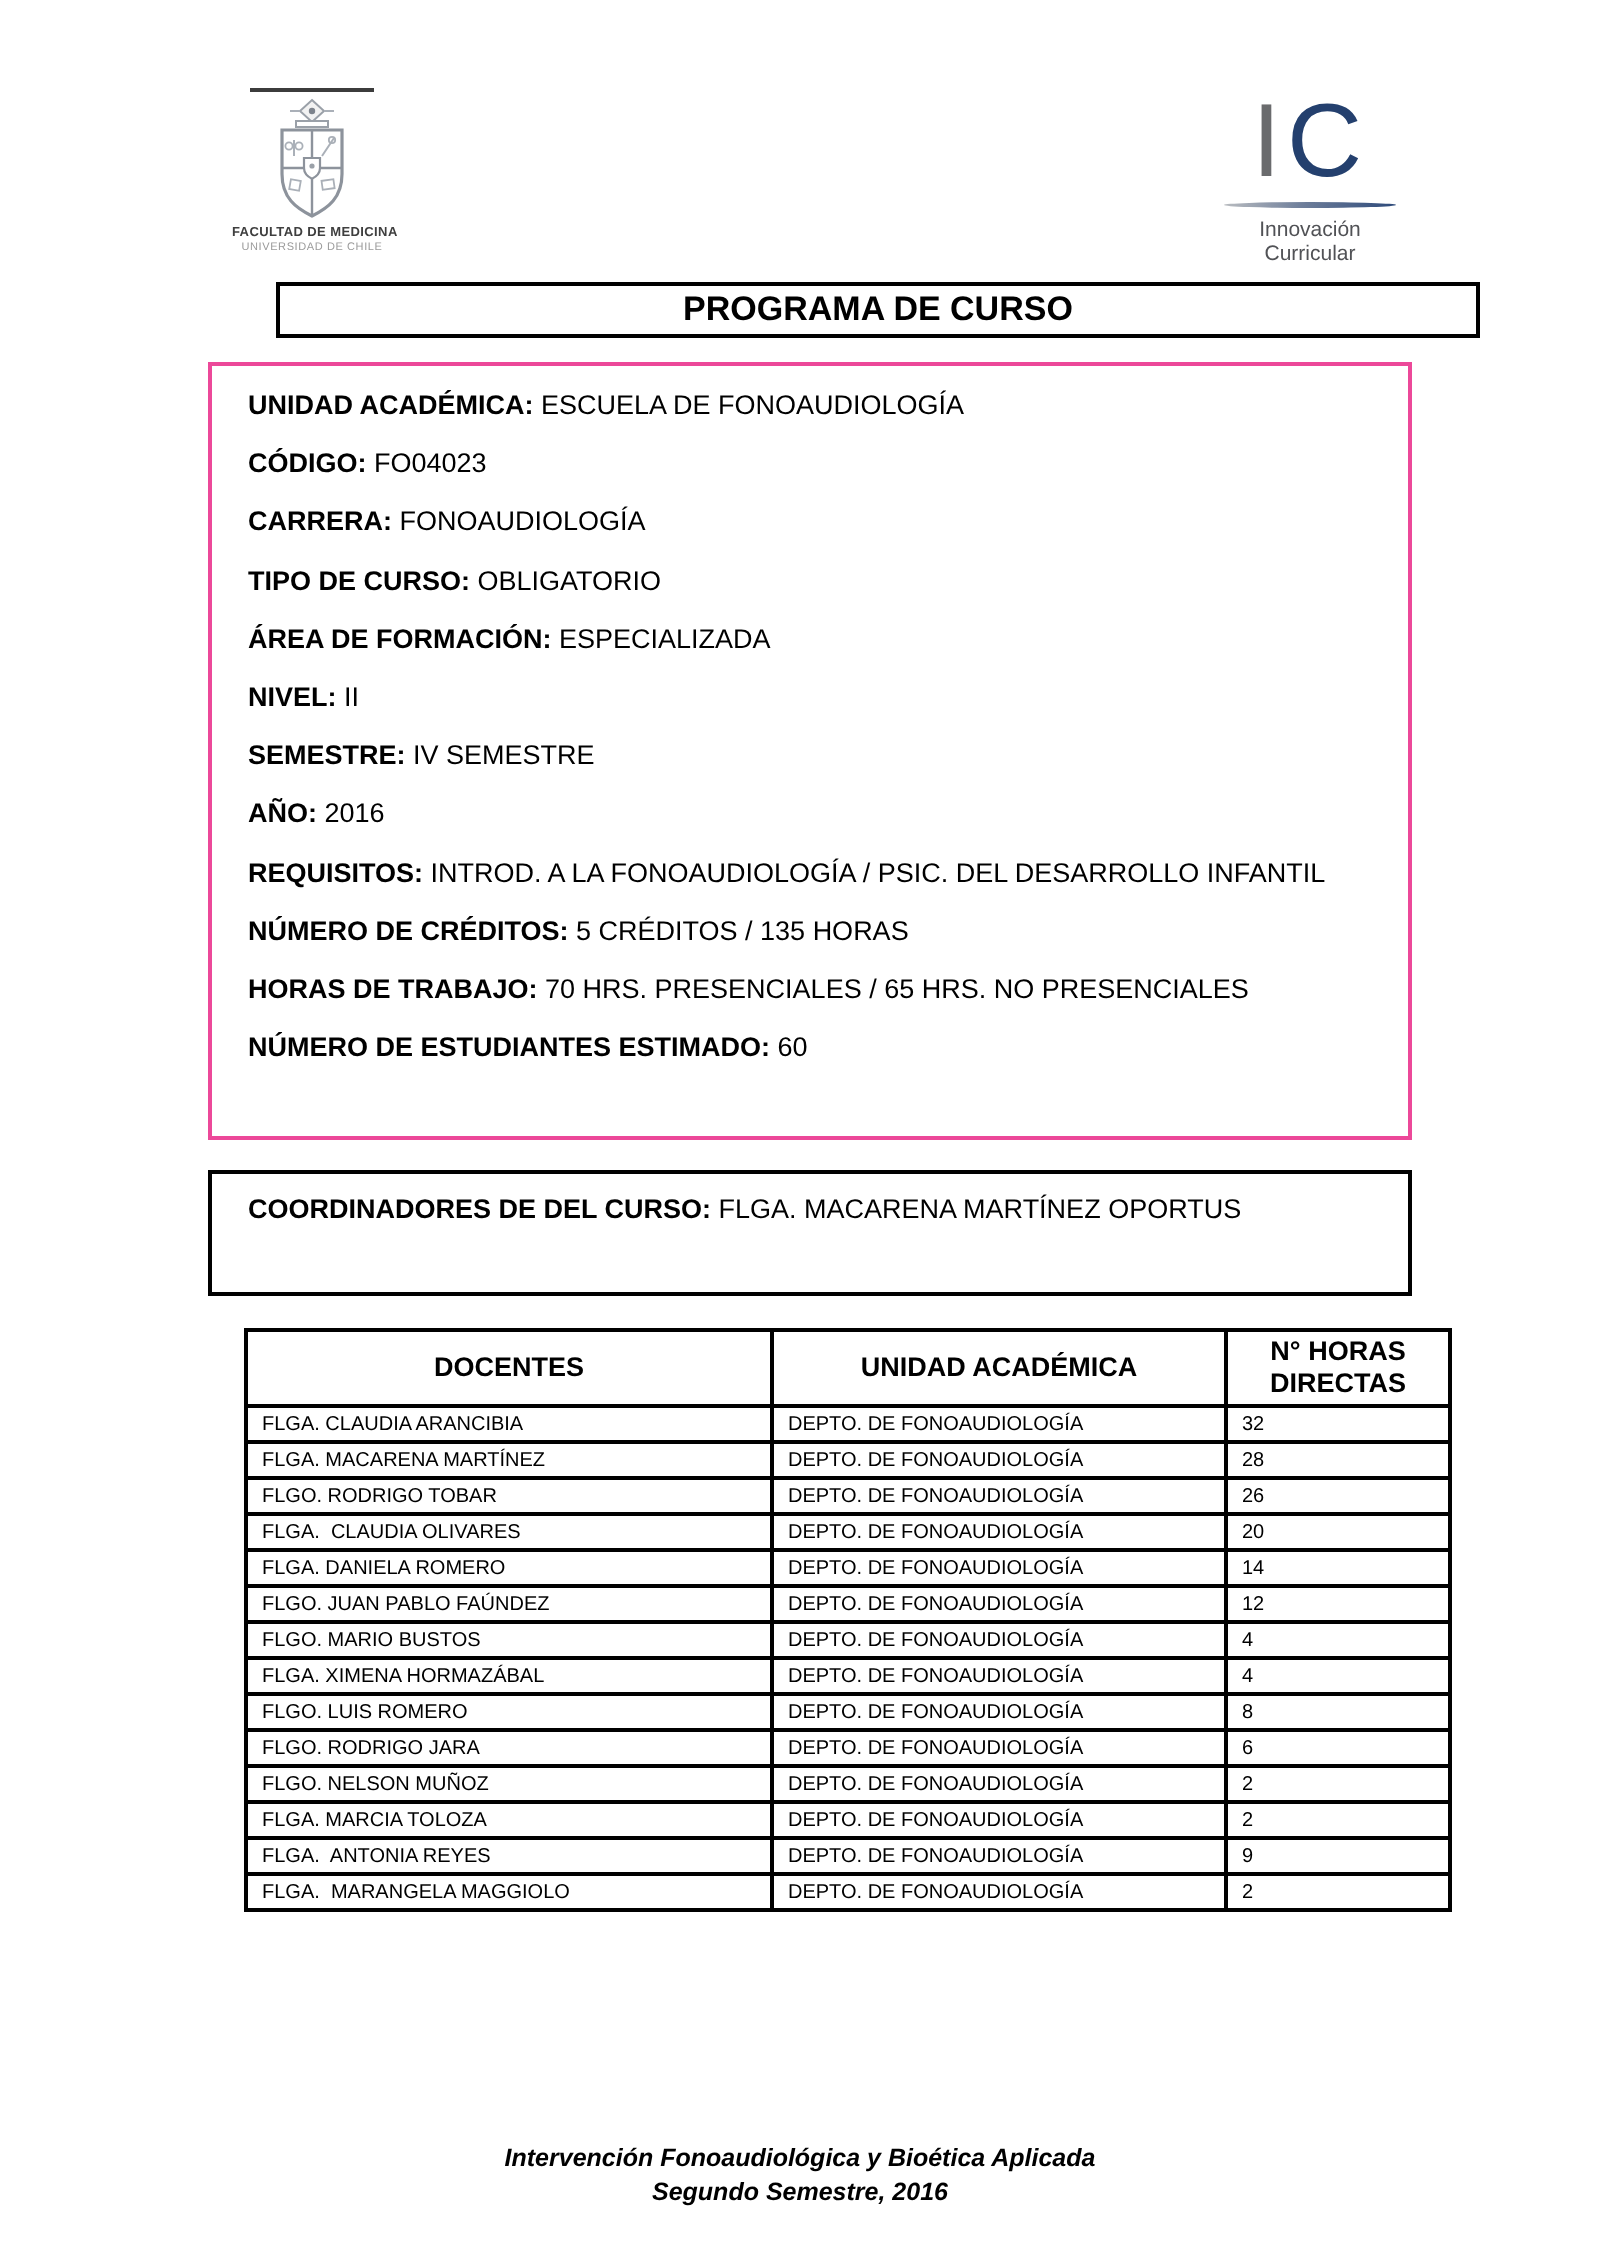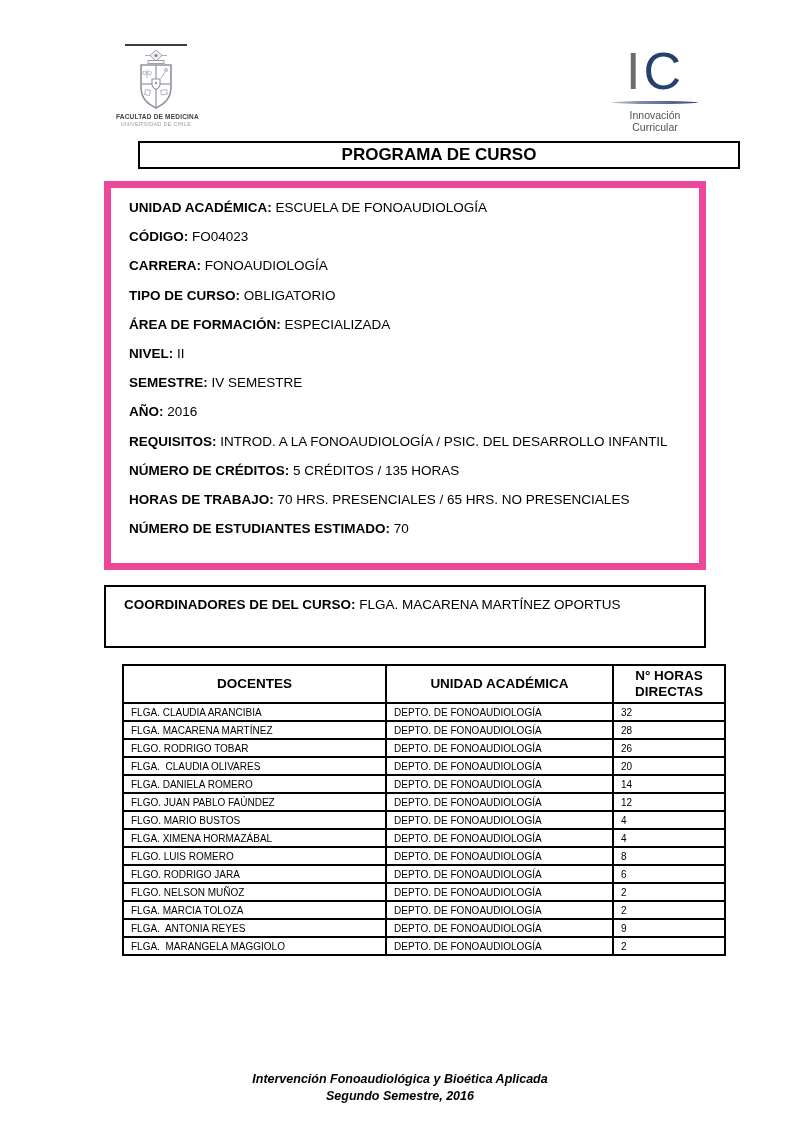--- a/index.html
+++ b/index.html
@@ -76,21 +76,21 @@
     font-weight: bold;
     line-height: 24px;
     margin-left: 34px;
   }
 
   
   .info-box {
     position: absolute;
     left: 98px; top: 181px;
     width: 602px; height: 389px;
-    border: 7px solid #ec4899;
+    border: 2px solid #ec4899;
     padding: 5px 18px 0 18px;
   }
   .info-line {
     font-size: 13.5px;
     line-height: 29.2px;
     white-space: pre-wrap;
   }
   .info-line .lbl { font-weight: bold; }
   .info-line .val { font-weight: normal; }
   .info-line .val.bold { font-weight: bold; }
@@ -197,21 +197,21 @@
       <div class="info-line"><span class="lbl">CÓDIGO:</span><span class="val"> FO04023</span></div>
       <div class="info-line"><span class="lbl">CARRERA:</span><span class="val"> FONOAUDIOLOGÍA</span></div>
       <div class="info-line"><span class="lbl">TIPO DE CURSO:</span><span class="val"> OBLIGATORIO</span></div>
       <div class="info-line"><span class="lbl">ÁREA DE FORMACIÓN:</span><span class="val"> ESPECIALIZADA</span></div>
       <div class="info-line"><span class="lbl">NIVEL:</span><span class="val"> II</span></div>
       <div class="info-line"><span class="lbl">SEMESTRE:</span><span class="val"> IV SEMESTRE</span></div>
       <div class="info-line"><span class="lbl">AÑO:</span><span class="val"> 2016</span></div>
       <div class="info-line"><span class="lbl">REQUISITOS:</span><span class="val"> INTROD. A LA FONOAUDIOLOGÍA / PSIC. DEL DESARROLLO INFANTIL</span></div>
       <div class="info-line"><span class="lbl">NÚMERO DE CRÉDITOS:</span><span class="val"> 5 CRÉDITOS / 135 HORAS</span></div>
       <div class="info-line"><span class="lbl">HORAS DE TRABAJO:</span><span class="val"> 70 HRS. PRESENCIALES / 65 HRS. NO PRESENCIALES</span></div>
-      <div class="info-line"><span class="lbl">NÚMERO DE ESTUDIANTES ESTIMADO:</span><span class="val"> 70</span></div>
+      <div class="info-line"><span class="lbl">NÚMERO DE ESTUDIANTES ESTIMADO:</span><span class="val"> 60</span></div>
     </div>
 
   <div class="staff-box">
       <div class="info-line"><span class="lbl">COORDINADORES DE DEL CURSO:</span><span class="val"> FLGA. MACARENA MARTÍNEZ OPORTUS</span></div>
     </div>
 
   <table class="teachers">
     <colgroup>
       <col class="col-docentes">
         <col class="col-unidad">

